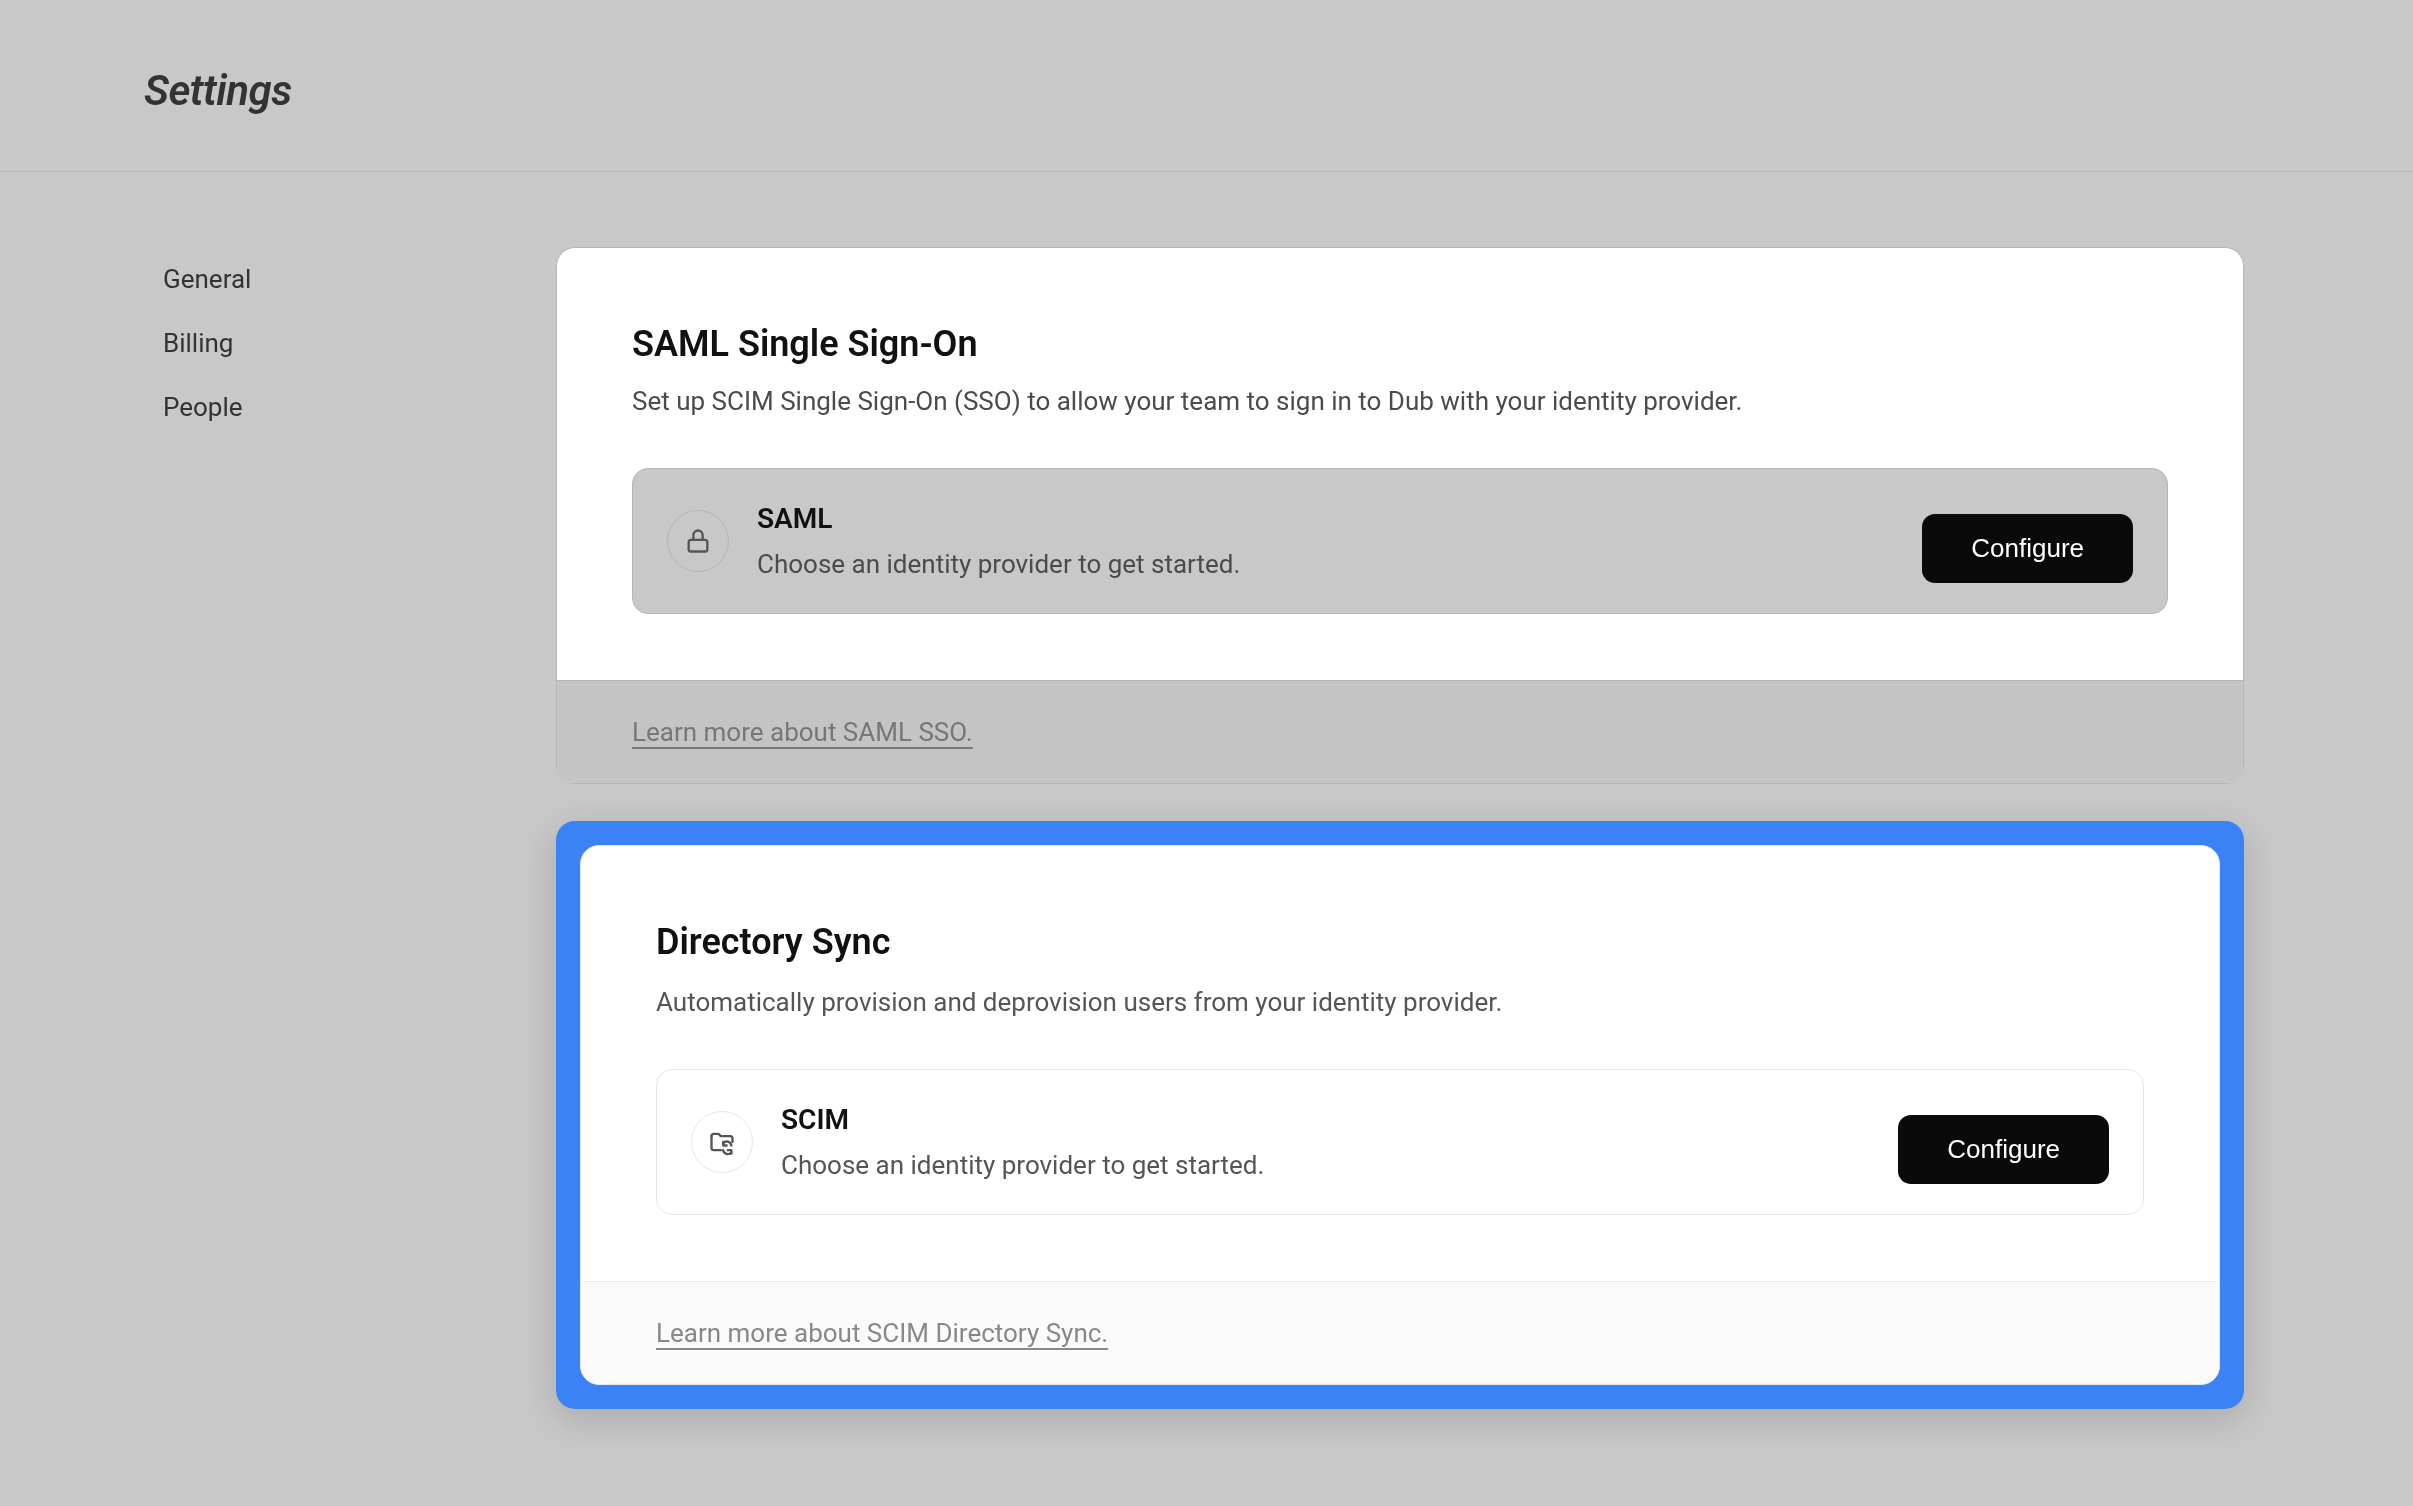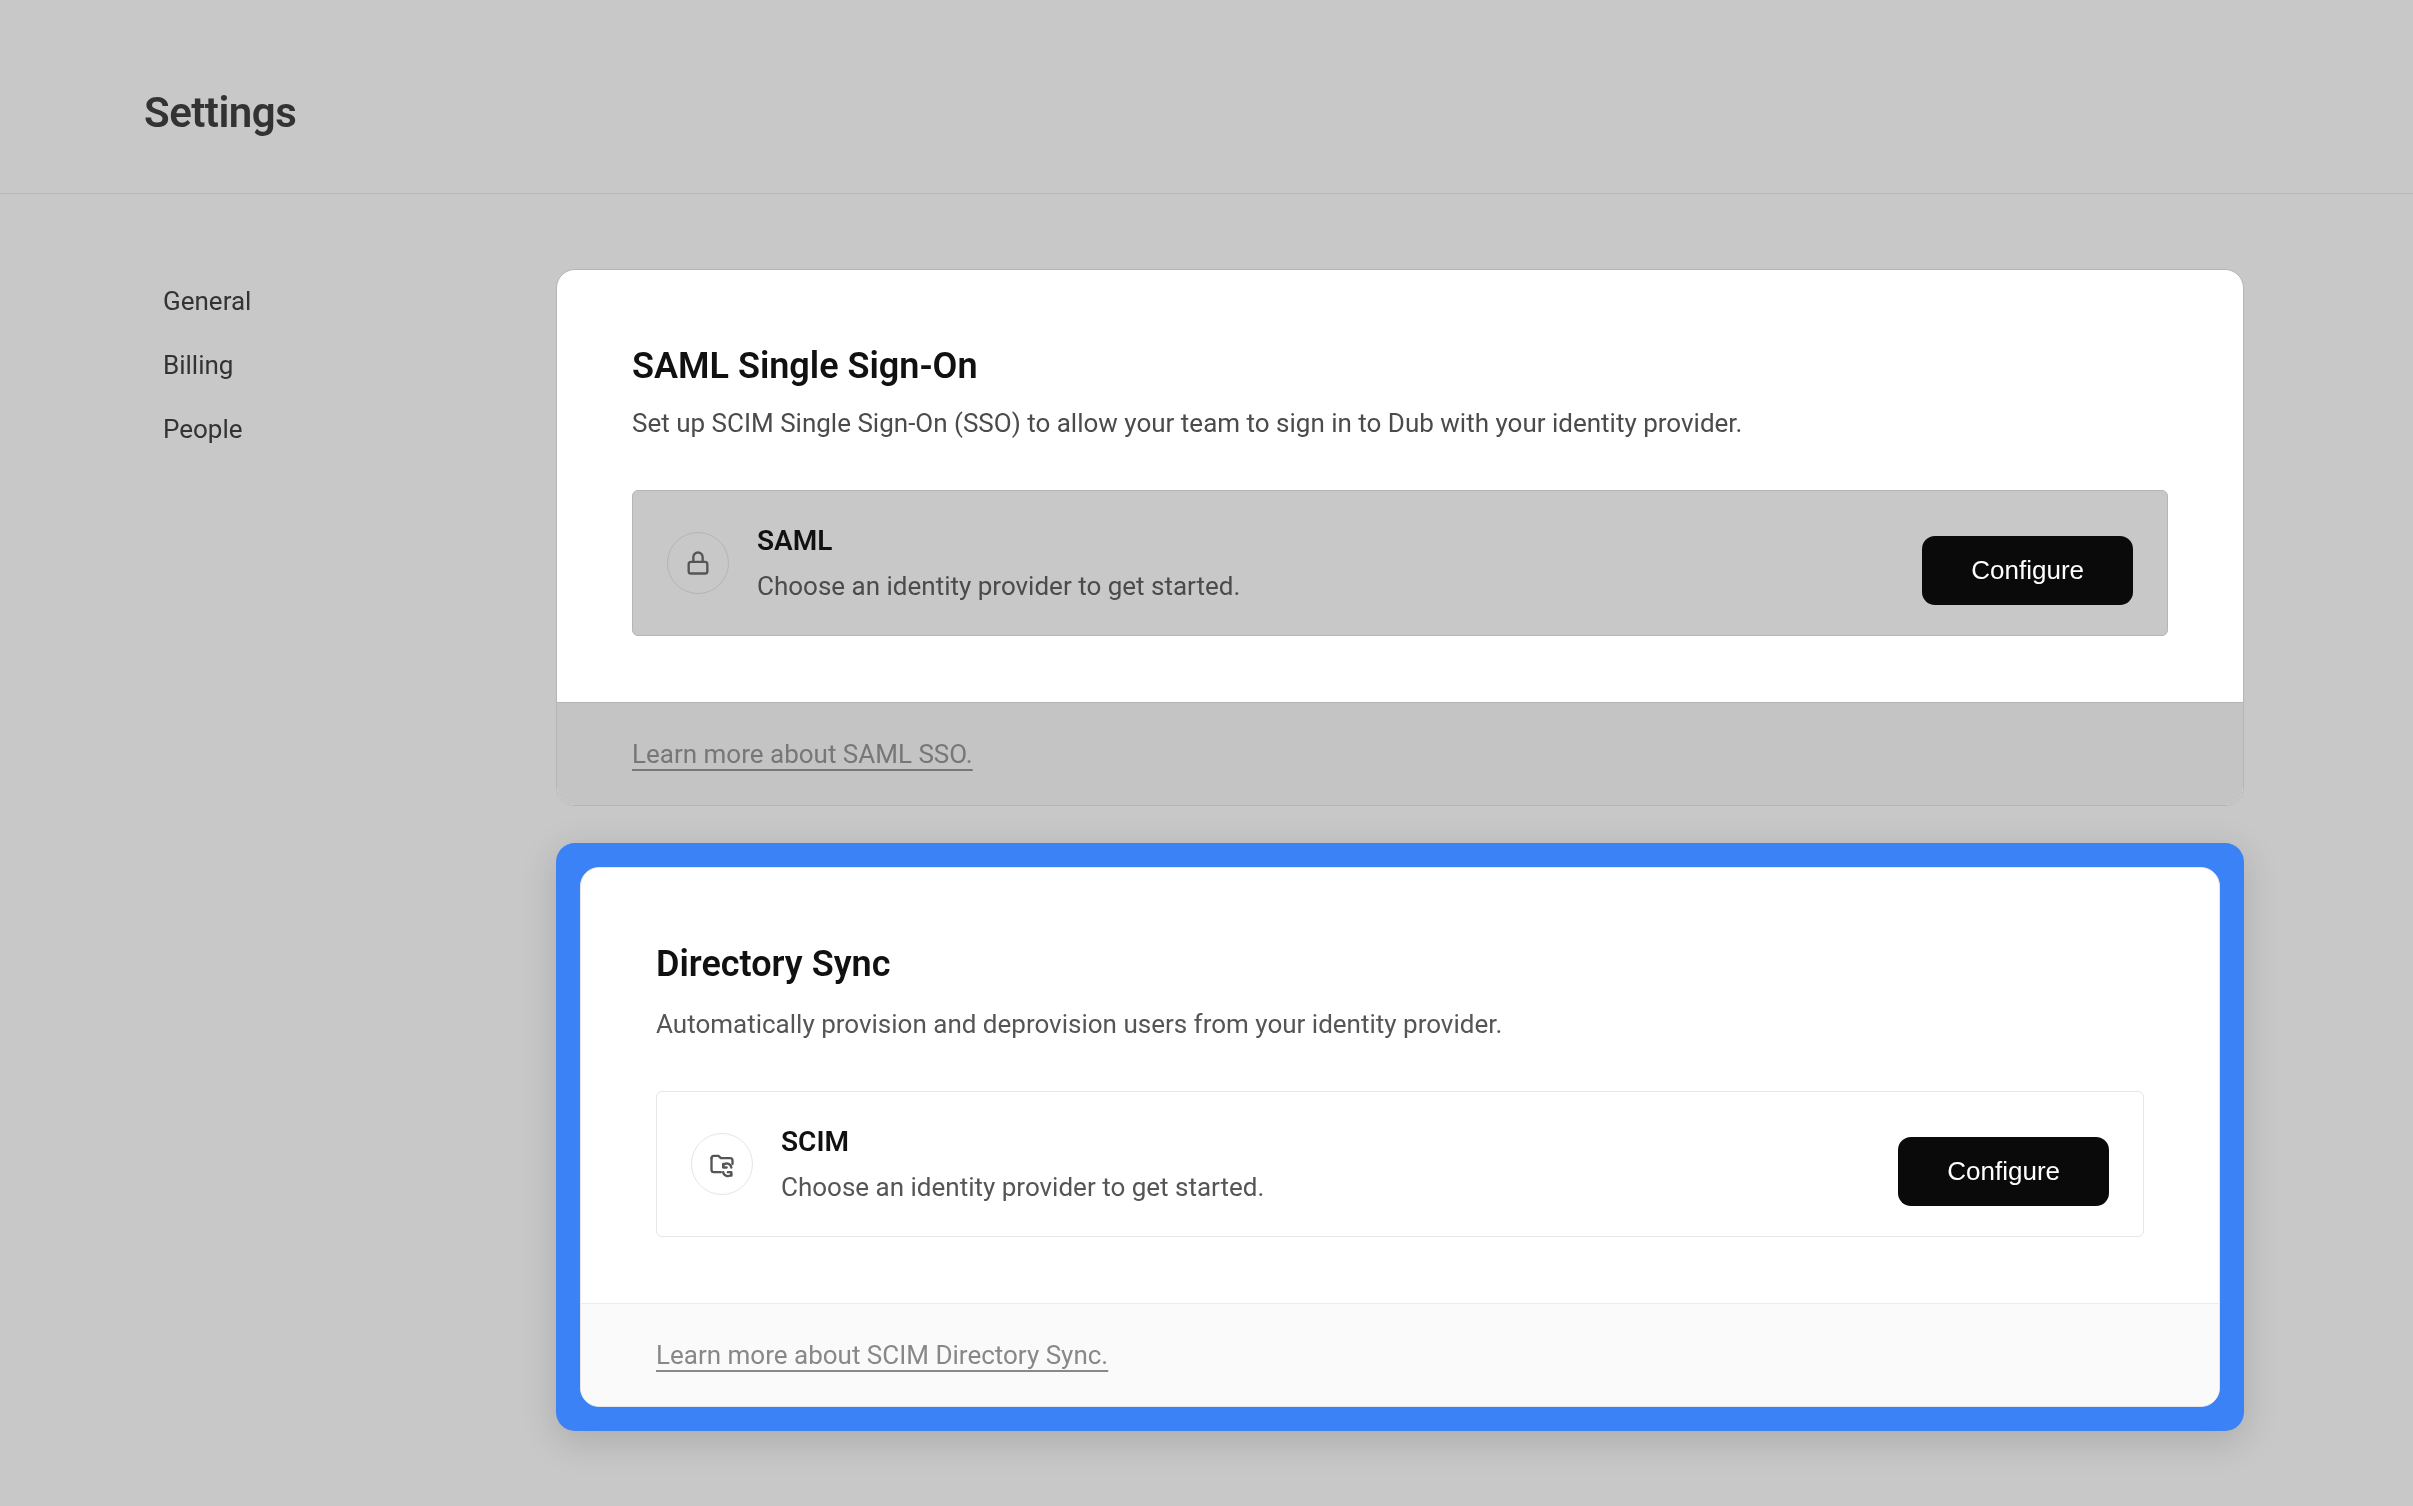--- a/index.html
+++ b/index.html
@@ -5,22 +5,23 @@
   * { box-sizing: border-box; margin: 0; padding: 0; }
   body {
     font-family: -apple-system, BlinkMacSystemFont, "Segoe UI", Roboto, Helvetica, Arial, sans-serif;
     background: #c8c8c8;
     color: #1a1a1a;
     width: 2413px;
     height: 1507px;
     overflow: hidden;
   }
   .header {
-    padding: 88px 0 56px 144px;
+    padding: 66px 0 56px 144px;
     border-bottom: 0.9px solid #b8b8b8;
+    font-style: italic;
   }
   .header h1 {
     font-size: 42px;
     font-weight: 600;
     letter-spacing: -0.5px;
     color: #333;
   }
   .main-wrap {
     display: flex;
     padding: 75px 0 0 144px;
@@ -60,21 +61,21 @@
     color: #111;
     margin-bottom: 20.6px;
   }
   .panel-desc {
     font-size: 26px;
     color: #4b4b4b;
     margin-bottom: 52px;
   }
   .row-card {
     border: 1.9px solid #b5b5b5;
-    border-radius: 6px;
+    border-radius: 16px;
     padding: 30px 34px;
     display: flex;
     align-items: center;
     gap: 28px;
     background: #c8c8c8;
   }
   .icon-circle {
     width: 62px;
     height: 62px;
     border: 1.9px solid #b5b5b5;

